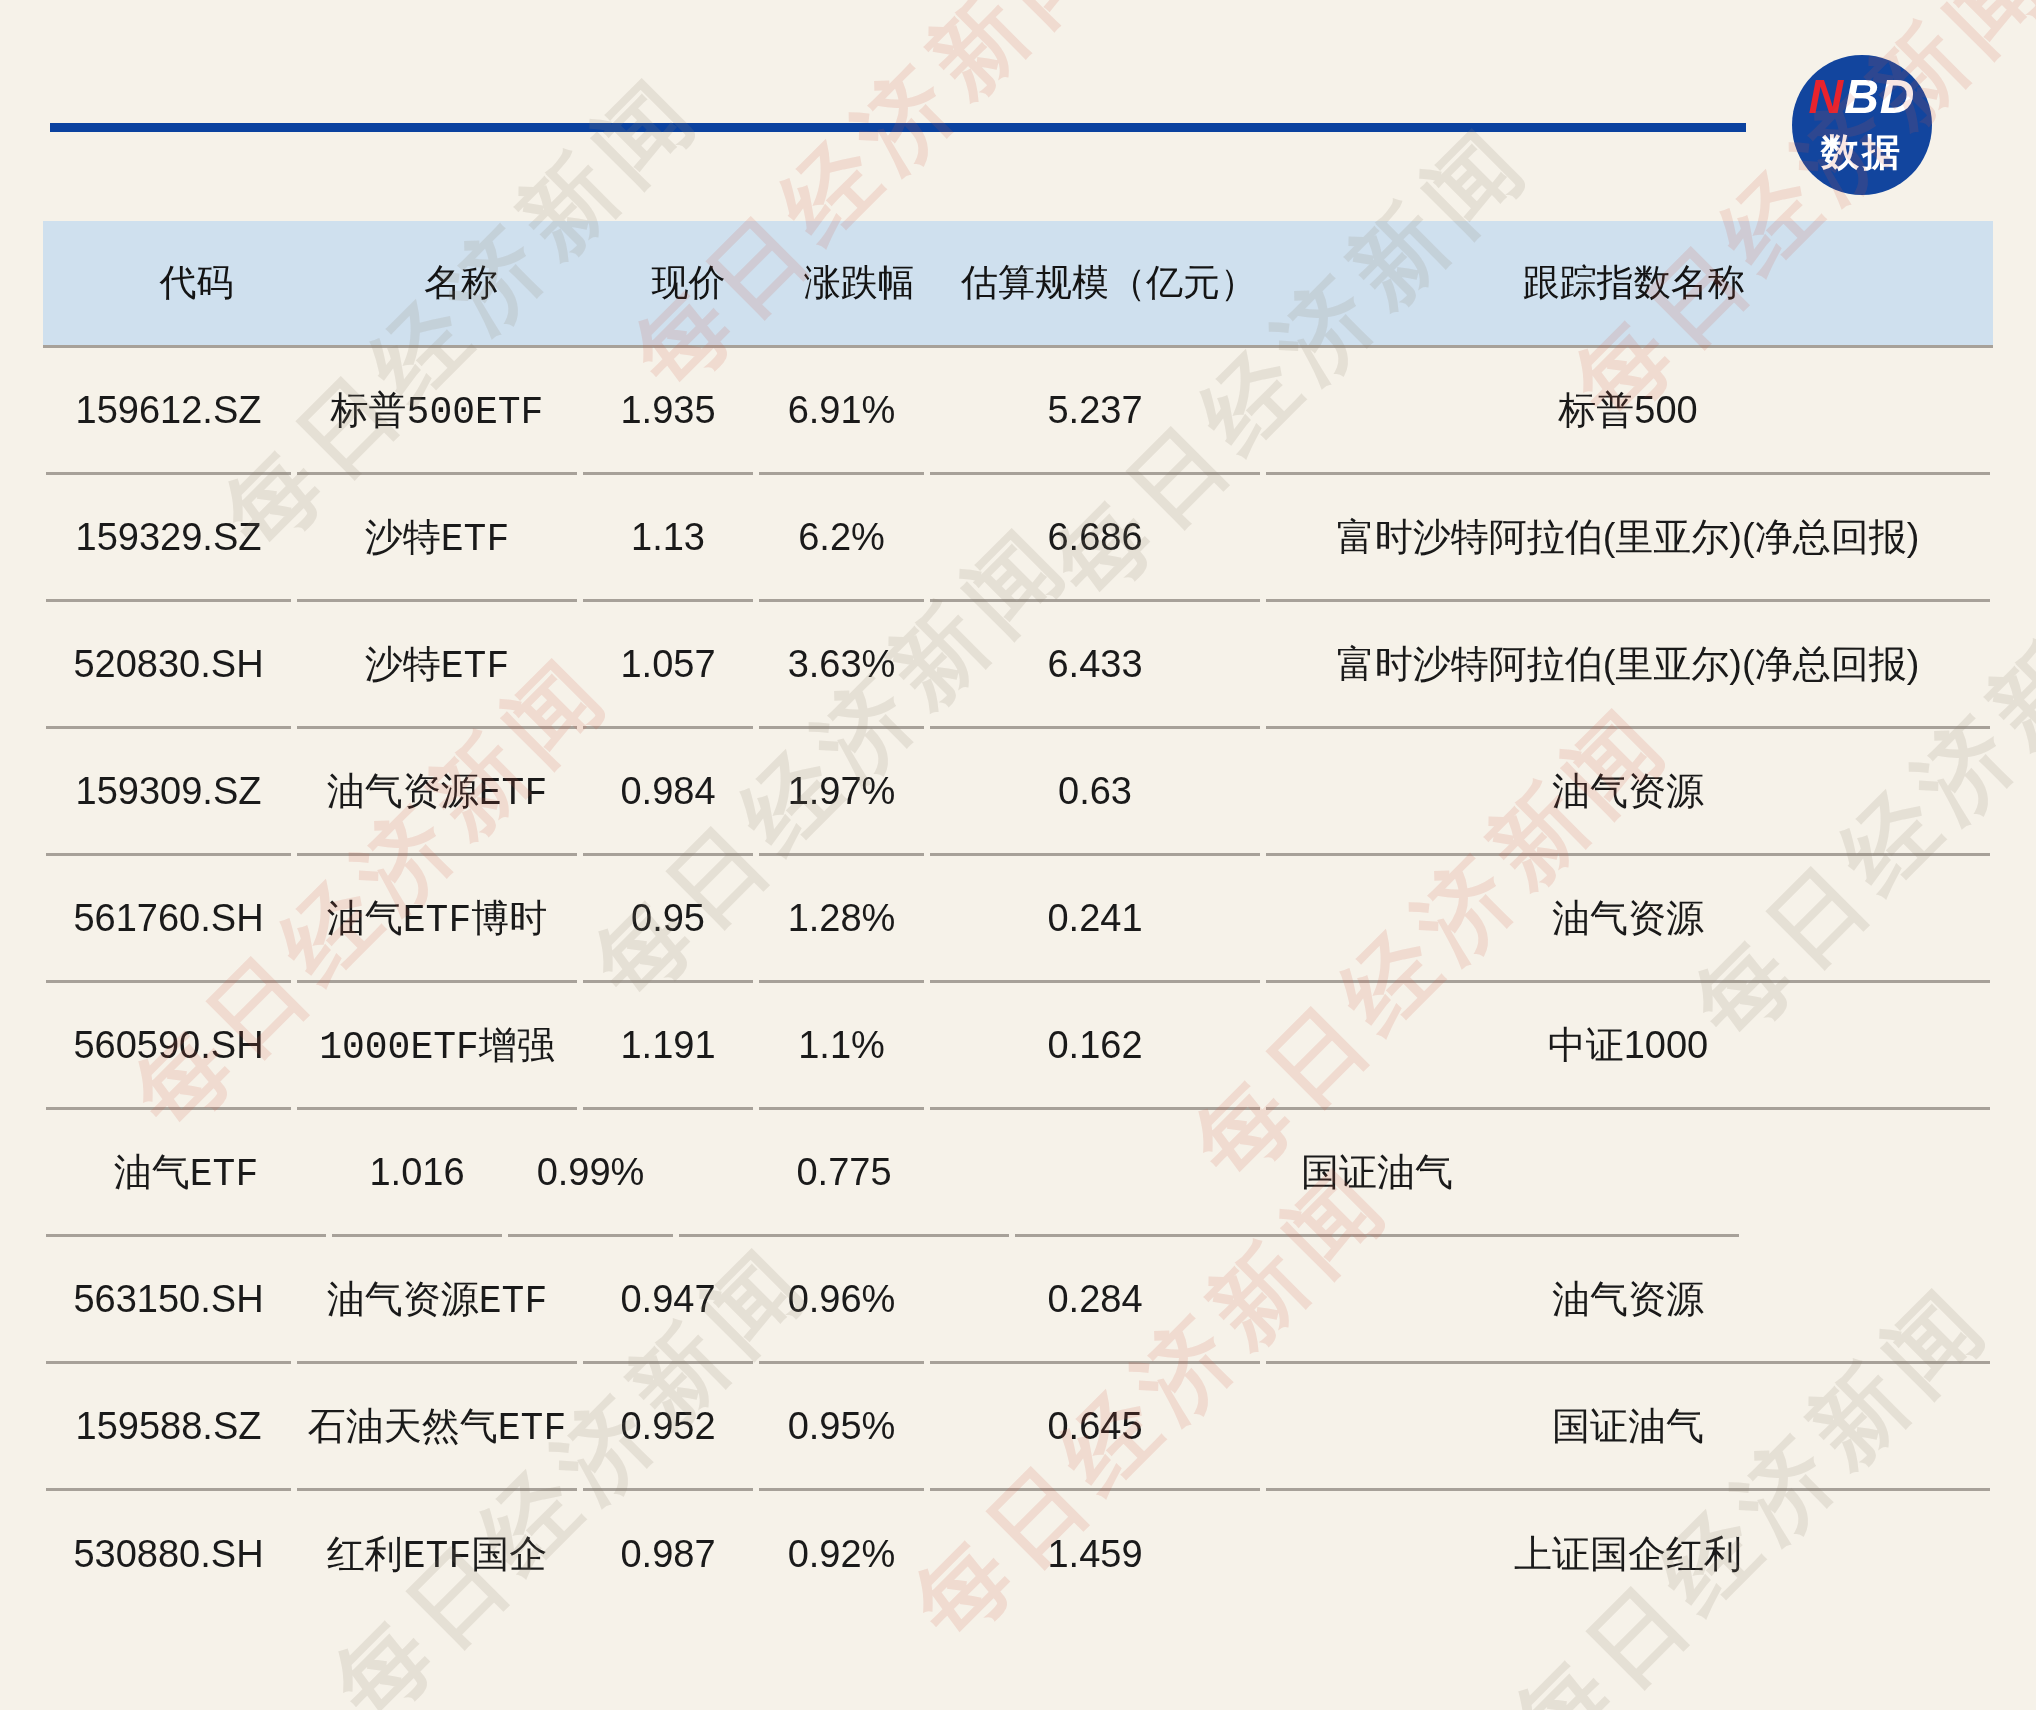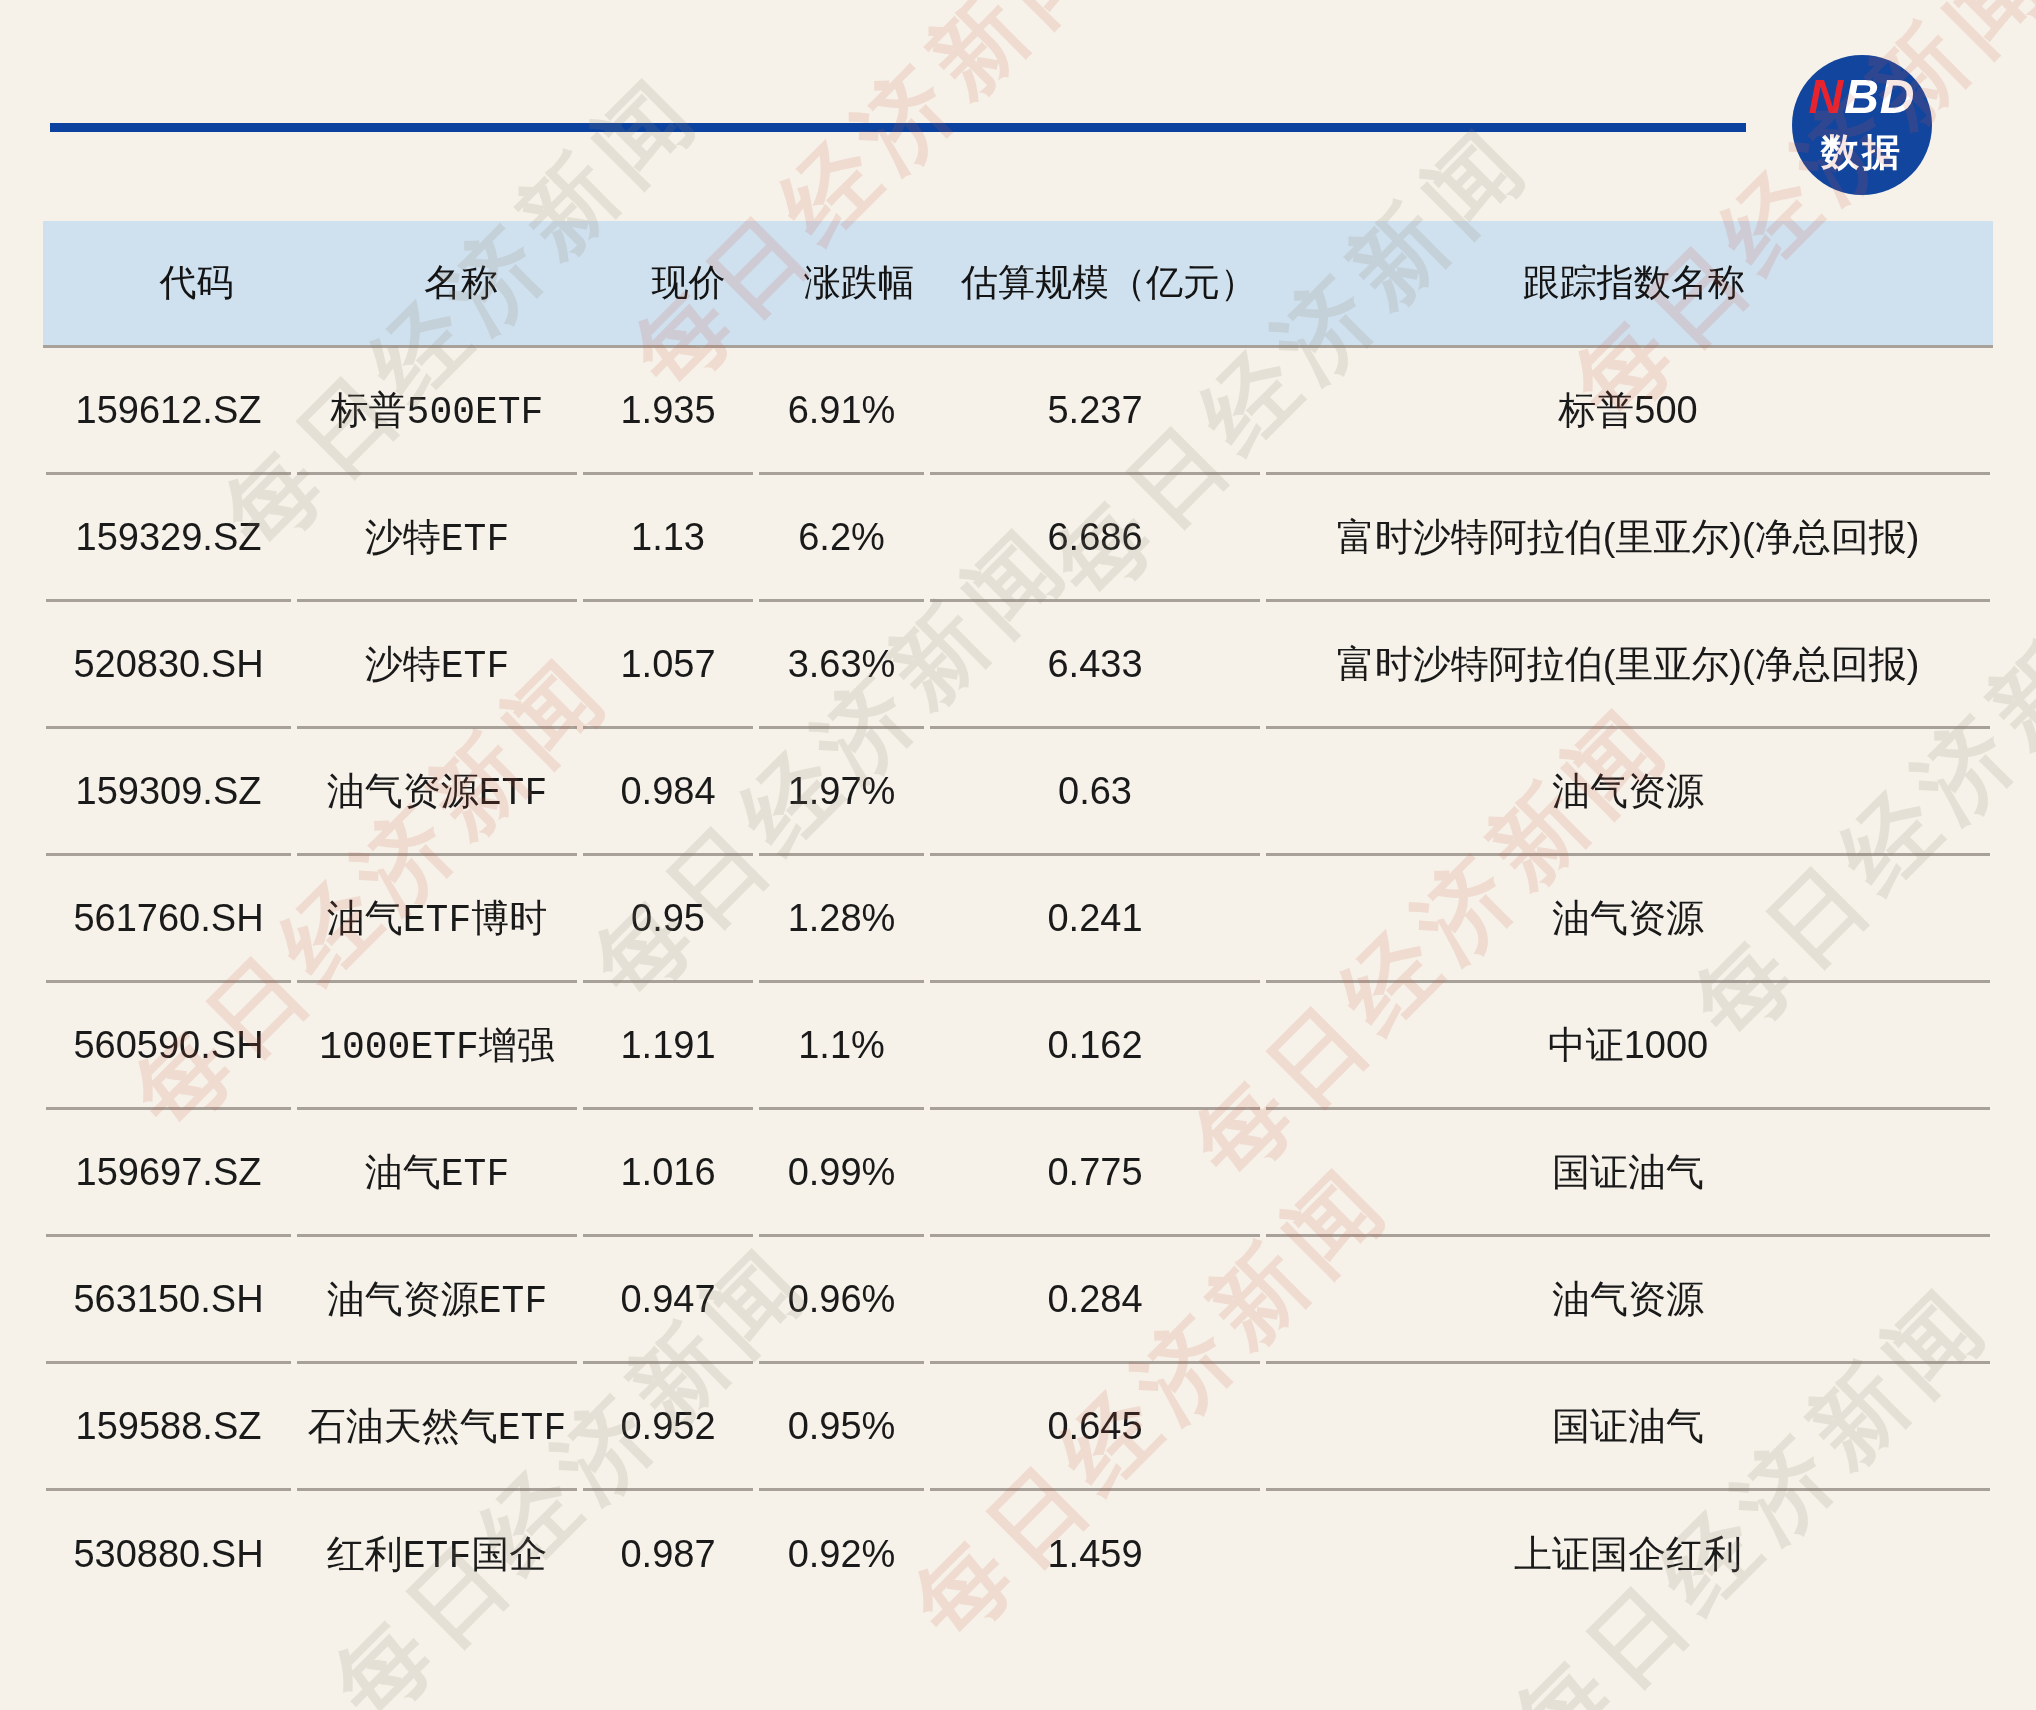--- a/index.html
+++ b/index.html
@@ -118,21 +118,20 @@
   <div class="trow">
     <div class="cell c0">560590.SH</div>
     <div class="cell c1">1000ETF增强</div>
     <div class="cell c2">1.191</div>
     <div class="cell c3">1.1%</div>
     <div class="cell c4">0.162</div>
     <div class="cell c5">中证1000</div>
   </div>
 
   <div class="trow">
-    <div class="cell c0">159697.SZ</div>
     <div class="cell c1">油气ETF</div>
     <div class="cell c2">1.016</div>
     <div class="cell c3">0.99%</div>
     <div class="cell c4">0.775</div>
     <div class="cell c5">国证油气</div>
   </div>
 
   <div class="trow">
     <div class="cell c0">563150.SH</div>
     <div class="cell c1">油气资源ETF</div>

